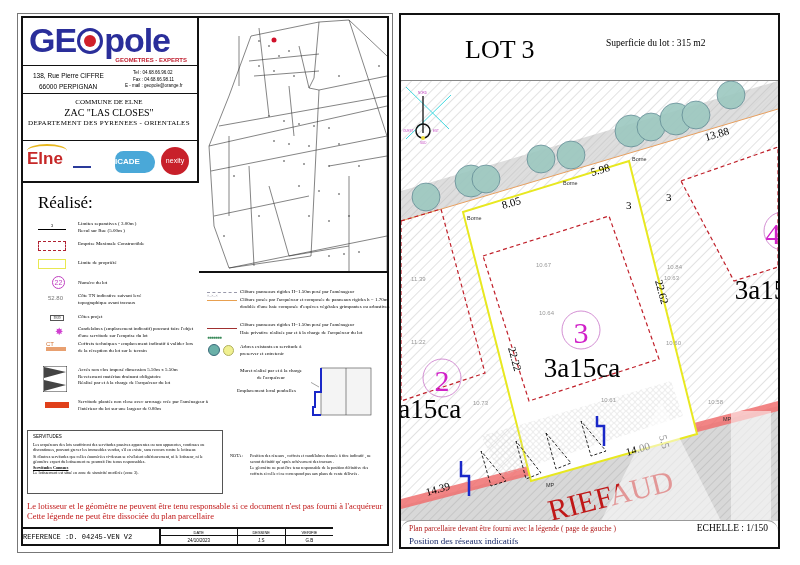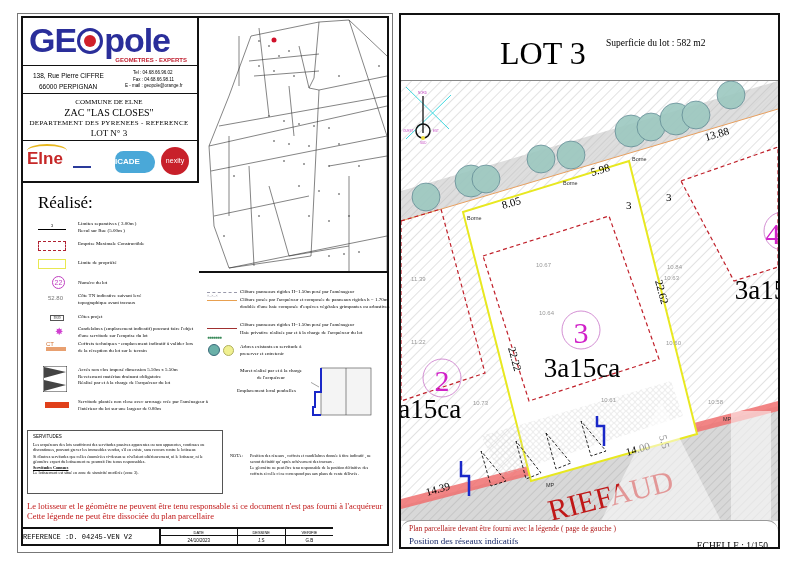--- a/index.html
+++ b/index.html
@@ -54,26 +54,26 @@
   .footer .sec { width: 162px; border-right: 2px solid #111; font-size: 9px; line-height: 17px; padding-left: 10px; white-space: nowrap; }
   .footer .sec span { margin-right: 14px; }
   .footer .cell { flex: 1; border-right: 1px solid #111; font-family: "Liberation Sans", sans-serif; font-size: 4px; text-align: center; }
   .footer .cell:last-child { border-right: none; }
   .footer .cell .h { border-bottom: 1px solid #111; height: 7px; line-height: 7px; }
   .footer .cell .v { line-height: 10px; font-size: 4.5px; }
 
   
   .right-sheet { position: absolute; left: 399px; top: 13px; width: 381px; height: 536px; border: 2px solid #111; overflow: hidden; background: #fff; }
   .right-head { position: absolute; left: 0; top: 0; width: 377px; height: 66px; background: #fff; border-bottom: 1px solid #888; z-index: 3; }
-  .lot-title { position: absolute; left: 64px; top: 20px; font-size: 32px; margin-left: 35px; }
+  .lot-title { position: absolute; left: 64px; top: 20px; font-size: 26px; }
   .sup { position: absolute; left: 205px; top: 22px; font-size: 9.5px; line-height: 13px; }
   .right-foot { position: absolute; left: 0; top: 505px; width: 377px; height: 29px; background: #fff; border-top: 1px solid #999; z-index: 3; border-radius: 11px; }
   .foot-red { position: absolute; left: 8px; top: 3px; font-size: 7.5px; color: #b01818; }
   .foot-blue { position: absolute; left: 8px; top: 15px; font-size: 9px; color: #1a2a6a; }
-  .foot-scale { position: absolute; right: 10px; top: 20px; font-size: 9.5px; font-family: Liberation Serif, serif; }
+  .foot-scale { position: absolute; right: 10px; top: 2px; font-size: 9.5px; font-family: Liberation Serif, serif; }
 
   .plan { position: absolute; left: 0; top: 66px; width: 377px; height: 440px; }
 </style>
 </head>
 <body>
 
 <div class="left-sheet"></div>
 <div class="left-inner"></div>
 
 <div class="header-box">
@@ -90,22 +90,21 @@
     </div>
     <div class="addr-right">
       <div style="padding-left:8px">Tel : 04.68.66.96.02</div>
       <div style="padding-left:8px">Fax : 04.68.66.98.11</div>
       <div>E - mail : geopole@orange.fr</div>
     </div>
   </div>
   <div class="commune-area">
     <div class="l1">COMMUNE DE ELNE</div>
     <div class="l2">ZAC "LAS CLOSES"</div>
-    <div class="l3">DEPARTEMENT DES PYRENEES - REFERENCE</div>
-    <div class="l4">LOT N° 3</div>
+    <div class="l3">DEPARTEMENT DES PYRENEES - ORIENTALES</div>
   </div>
   <div class="partners-area">
     <div class="elne-arc"></div>
     <div class="elne">Elne</div>
     <div class="elne-bar"></div>
     <div class="icade">ICADE</div>
     <div class="nexity">nexity</div>
   </div>
 </div>
 
@@ -261,21 +260,21 @@
   <div class="cell">
     <div class="h">VERIFIE</div>
     <div class="v">G.B</div>
   </div>
 </div>
 
 <div class="right-sheet">
   <div class="right-head">
     <div class="lot-title">LOT  3</div>
     <div class="sup">
-      <div>Superficie  du lot : 582 m2</div>
+      <div>Superficie  du lot : 315 m2</div>
     </div>
   </div>
 
   <div class="plan">
     <svg width="377" height="440" viewBox="0 0 377 440">
       <defs>
         <pattern id="hatch" width="7" height="7" patternUnits="userSpaceOnUse" patternTransform="rotate(45)">
           <line x1="0" y1="0" x2="0" y2="7" stroke="#b8b8b8" stroke-width="0.8"></line>
         </pattern>
         <pattern id="hatch2" width="6" height="6" patternUnits="userSpaceOnUse" patternTransform="rotate(45)">

